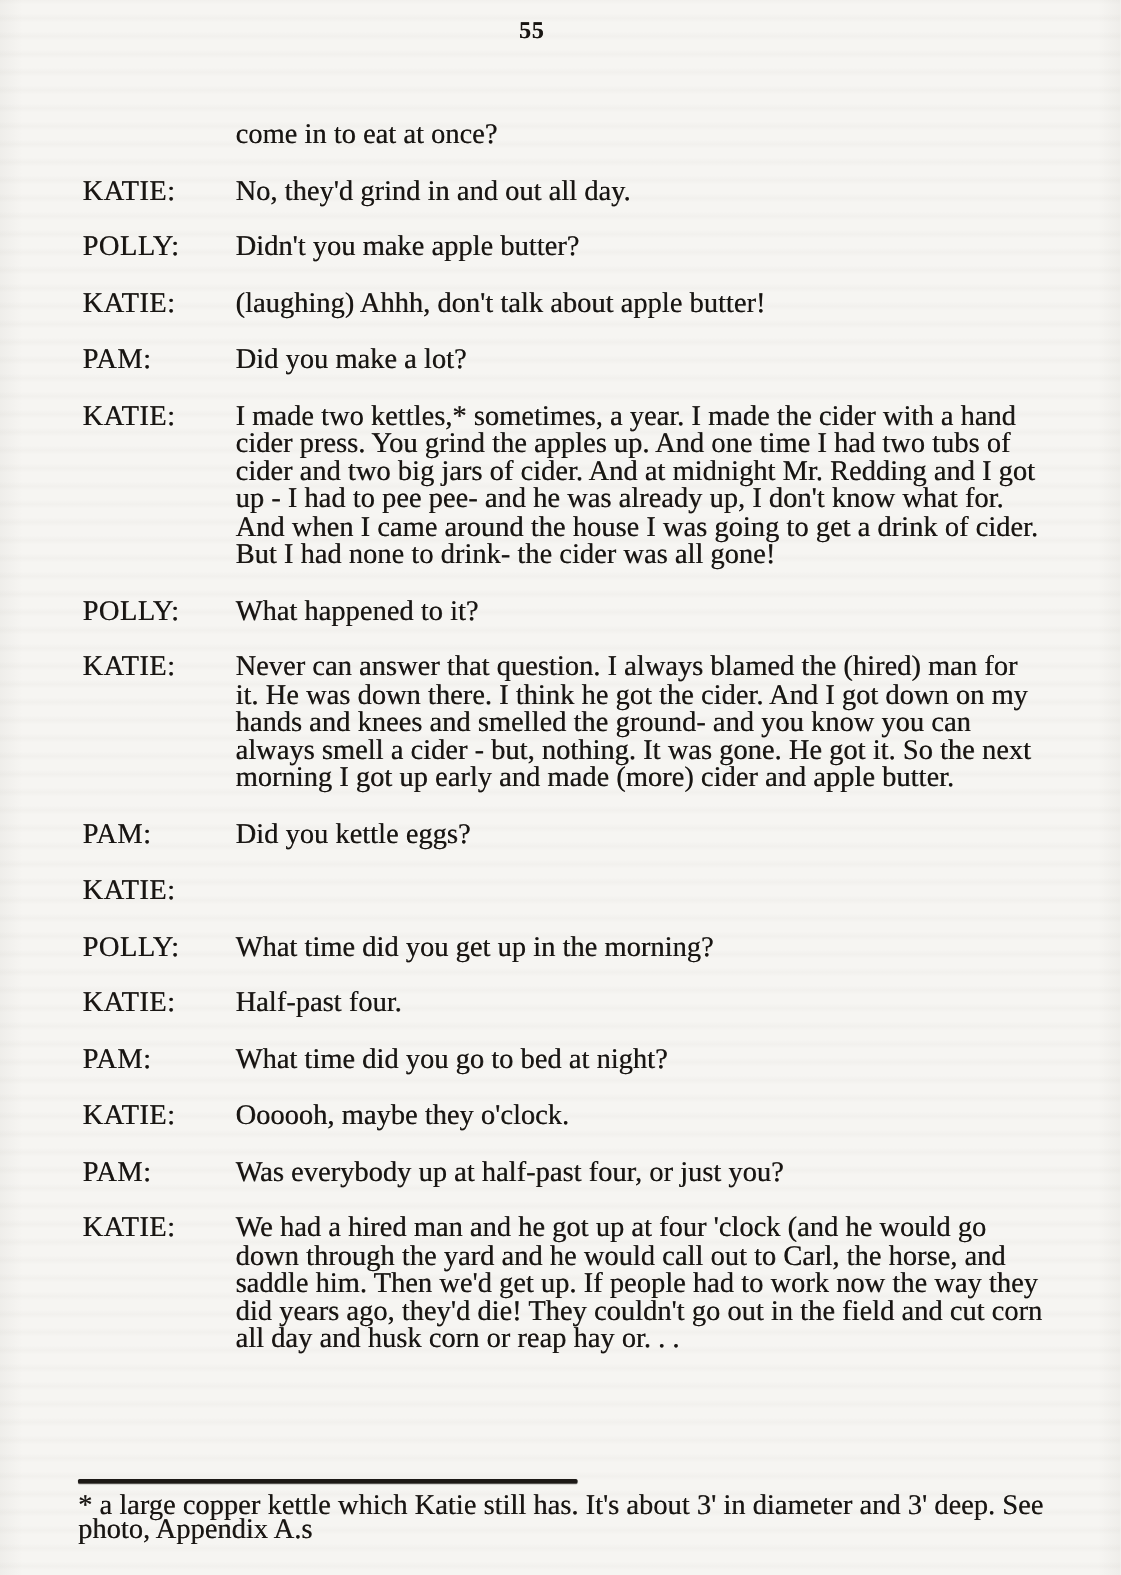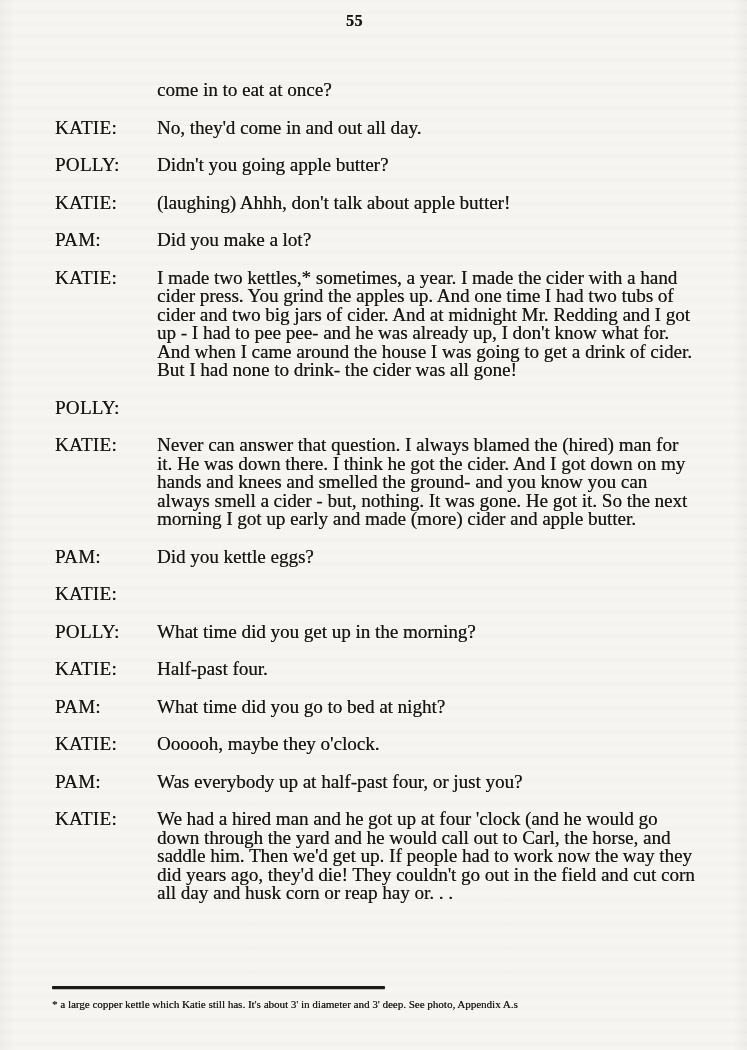--- a/index.html
+++ b/index.html
@@ -66,66 +66,67 @@
   }
   .footnote-rule {
     width: 333px;
     height: 3px;
     background: #1c1916;
     border-radius: 1px;
     box-shadow: 0 0.5px 0.5px rgba(25,22,18,0.5);
   }
   .footnote-text {
     margin-top: 7px;
-    font-size: 11px;
+    font-size: 19px;
     line-height: 16px;
     text-shadow: 0.25px 0 0.4px rgba(25,22,18,0.7);
   }
 </style>
 </head>
 <body>
 
 <div class="page">
 
   <div class="page-number">55</div>
 
   <div class="content">
 
     <div class="row">
       <div class="speaker"></div>
       <div class="utterance">come in to eat at once?</div>
     </div>
 
     <div class="row">
       <div class="speaker">KATIE:</div>
-      <div class="utterance">No, they'd come in and out all day.</div>
+      <div class="utterance">No, they'd grind in and out all day.</div>
     </div>
 
     <div class="row">
       <div class="speaker">POLLY:</div>
-      <div class="utterance">Didn't you going apple butter?</div>
+      <div class="utterance">Didn't you make apple butter?</div>
     </div>
 
     <div class="row">
       <div class="speaker">KATIE:</div>
       <div class="utterance">(laughing) Ahhh, don't talk about apple butter!</div>
     </div>
 
     <div class="row">
       <div class="speaker">PAM:</div>
       <div class="utterance">Did you make a lot?</div>
     </div>
 
     <div class="row">
       <div class="speaker">KATIE:</div>
       <div class="utterance">I made two kettles,* sometimes, a year. I made the cider with a hand cider press. You grind the apples up. And one time I had two tubs of cider and two big jars of cider. And at midnight Mr. Redding and I got up - I had to pee pee- and he was already up, I don't know what for. And when I came around the house I was going to get a drink of cider. But I had none to drink- the cider was all gone!</div>
     </div>
 
     <div class="row">
       <div class="speaker">POLLY:</div>
+      <div class="utterance">What happened to it?</div>
     </div>
 
     <div class="row">
       <div class="speaker">KATIE:</div>
       <div class="utterance">Never can answer that question. I always blamed the (hired) man for it. He was down there. I think he got the cider. And I got down on my hands and knees and smelled the ground- and you know you can always smell a cider - but, nothing. It was gone. He got it. So the next morning I got up early and made (more) cider and apple butter.</div>
     </div>
 
     <div class="row">
       <div class="speaker">PAM:</div>
       <div class="utterance">Did you kettle eggs?</div>

